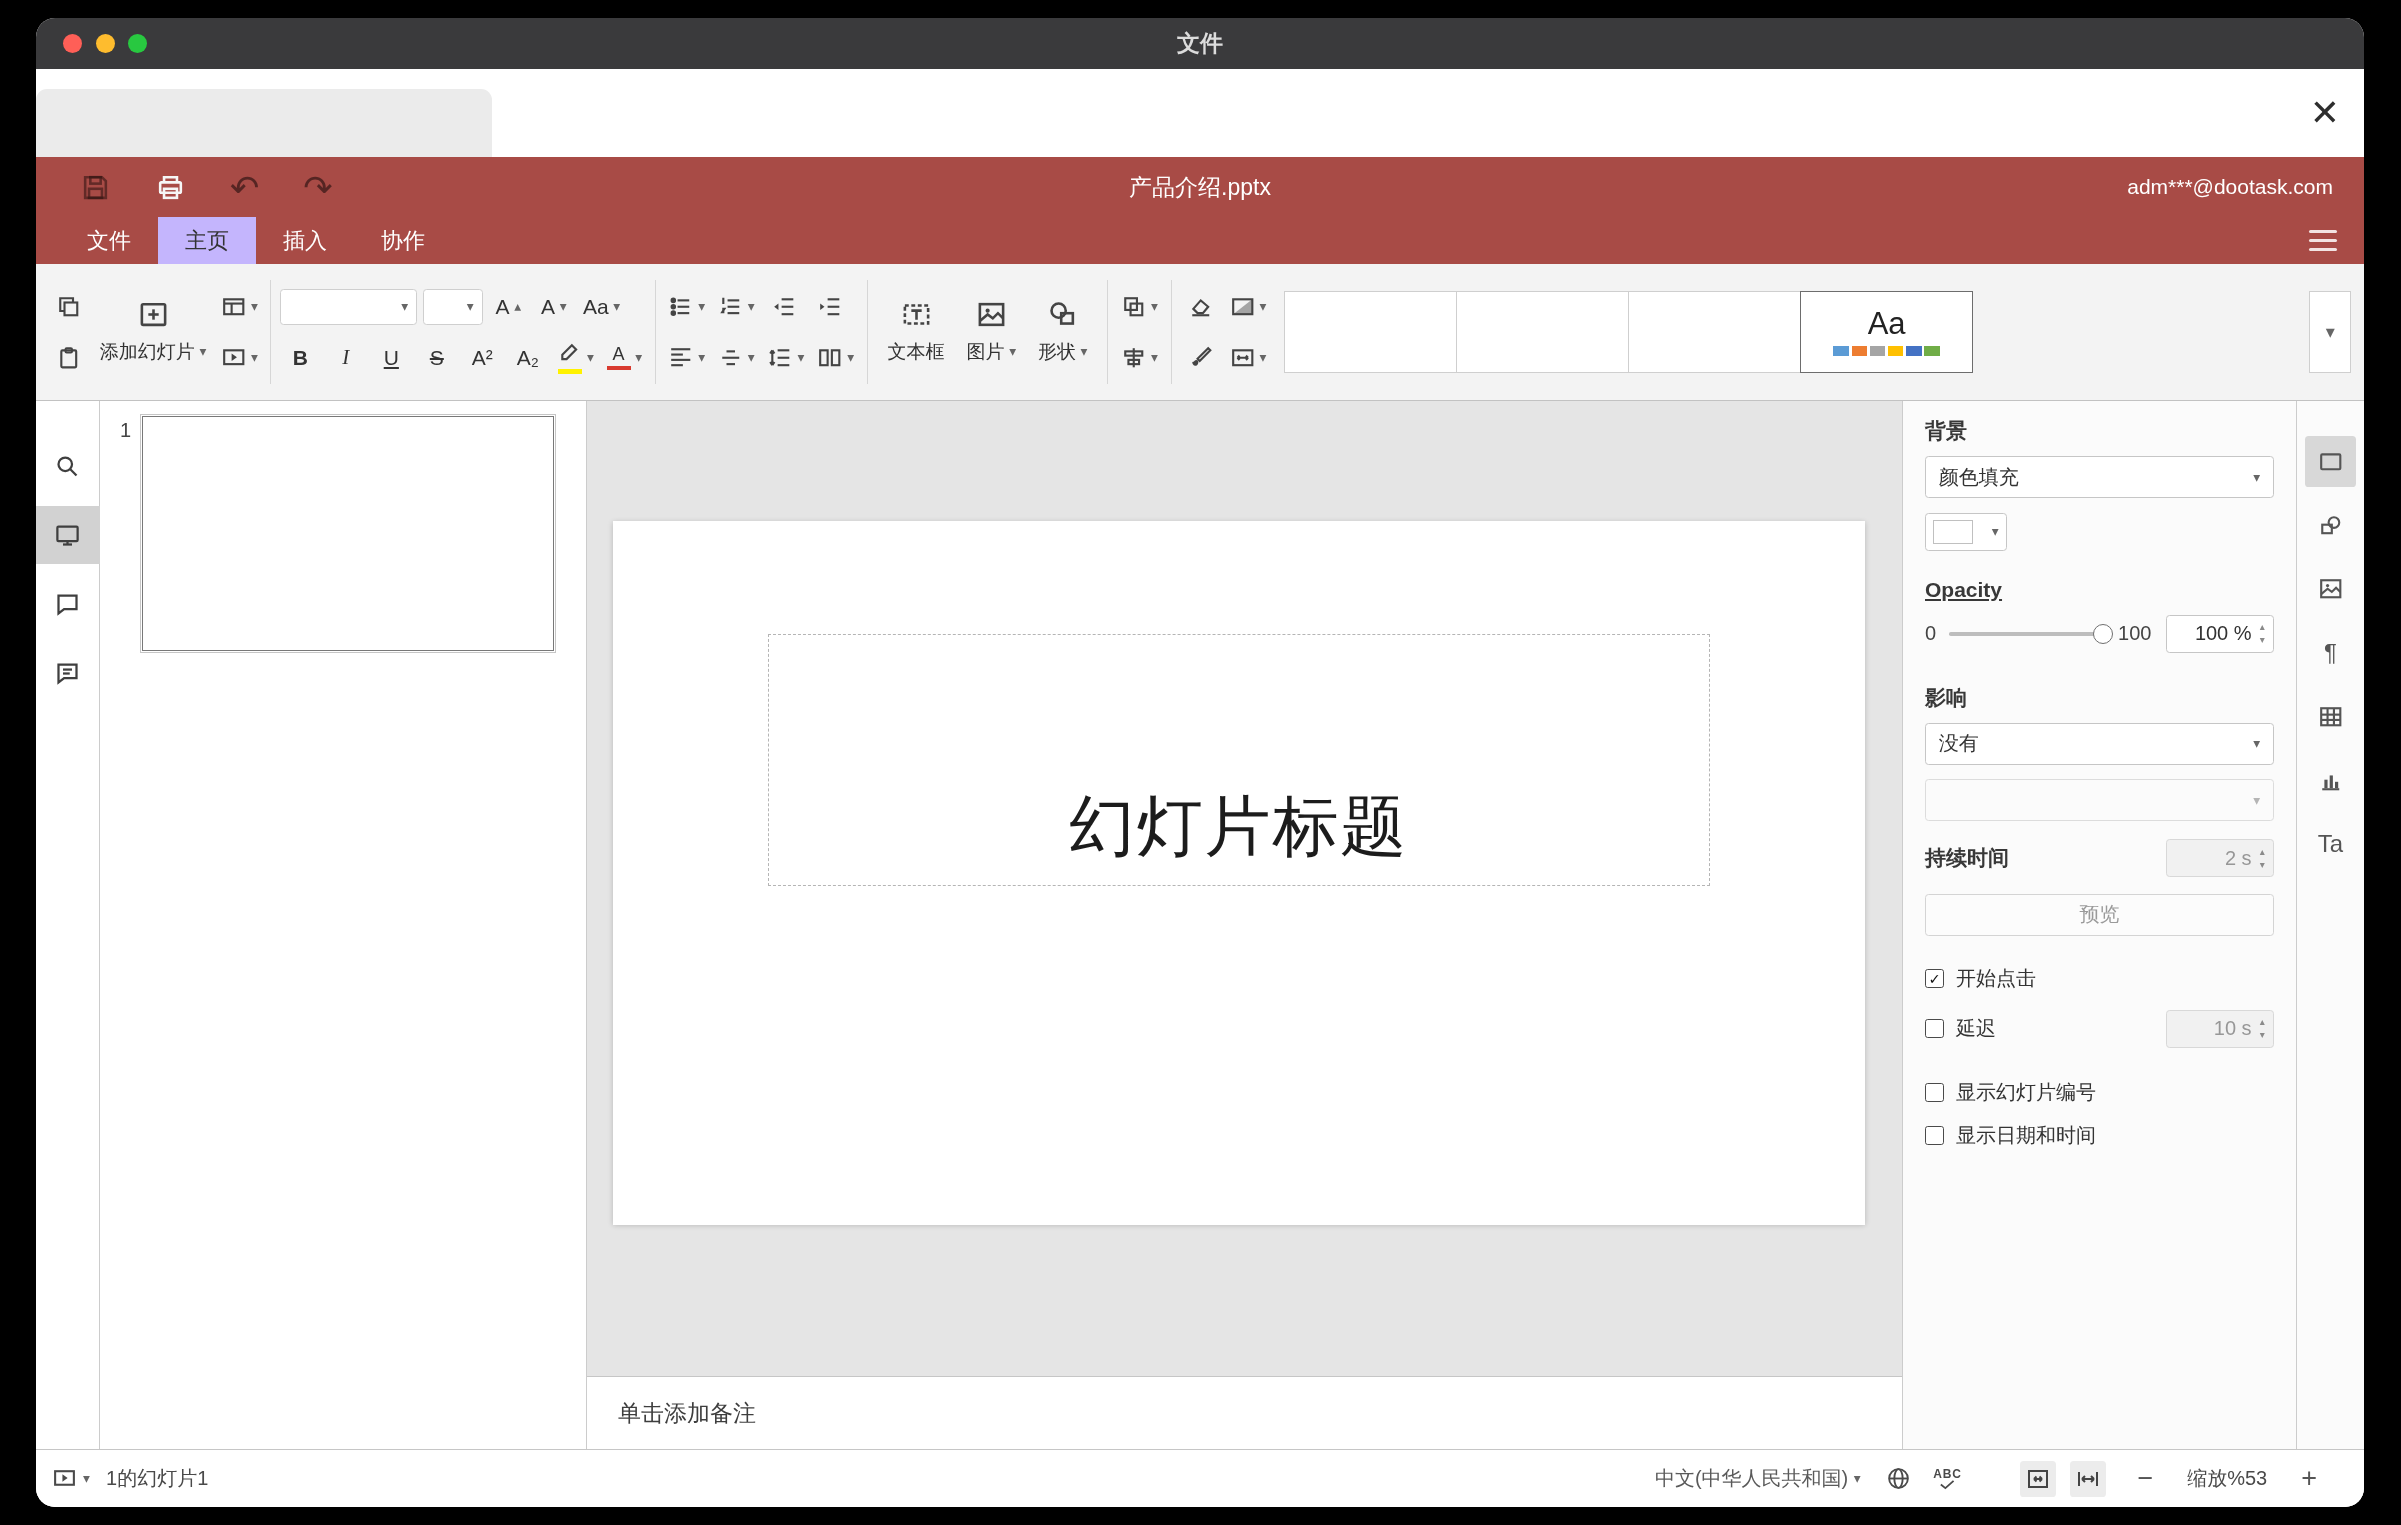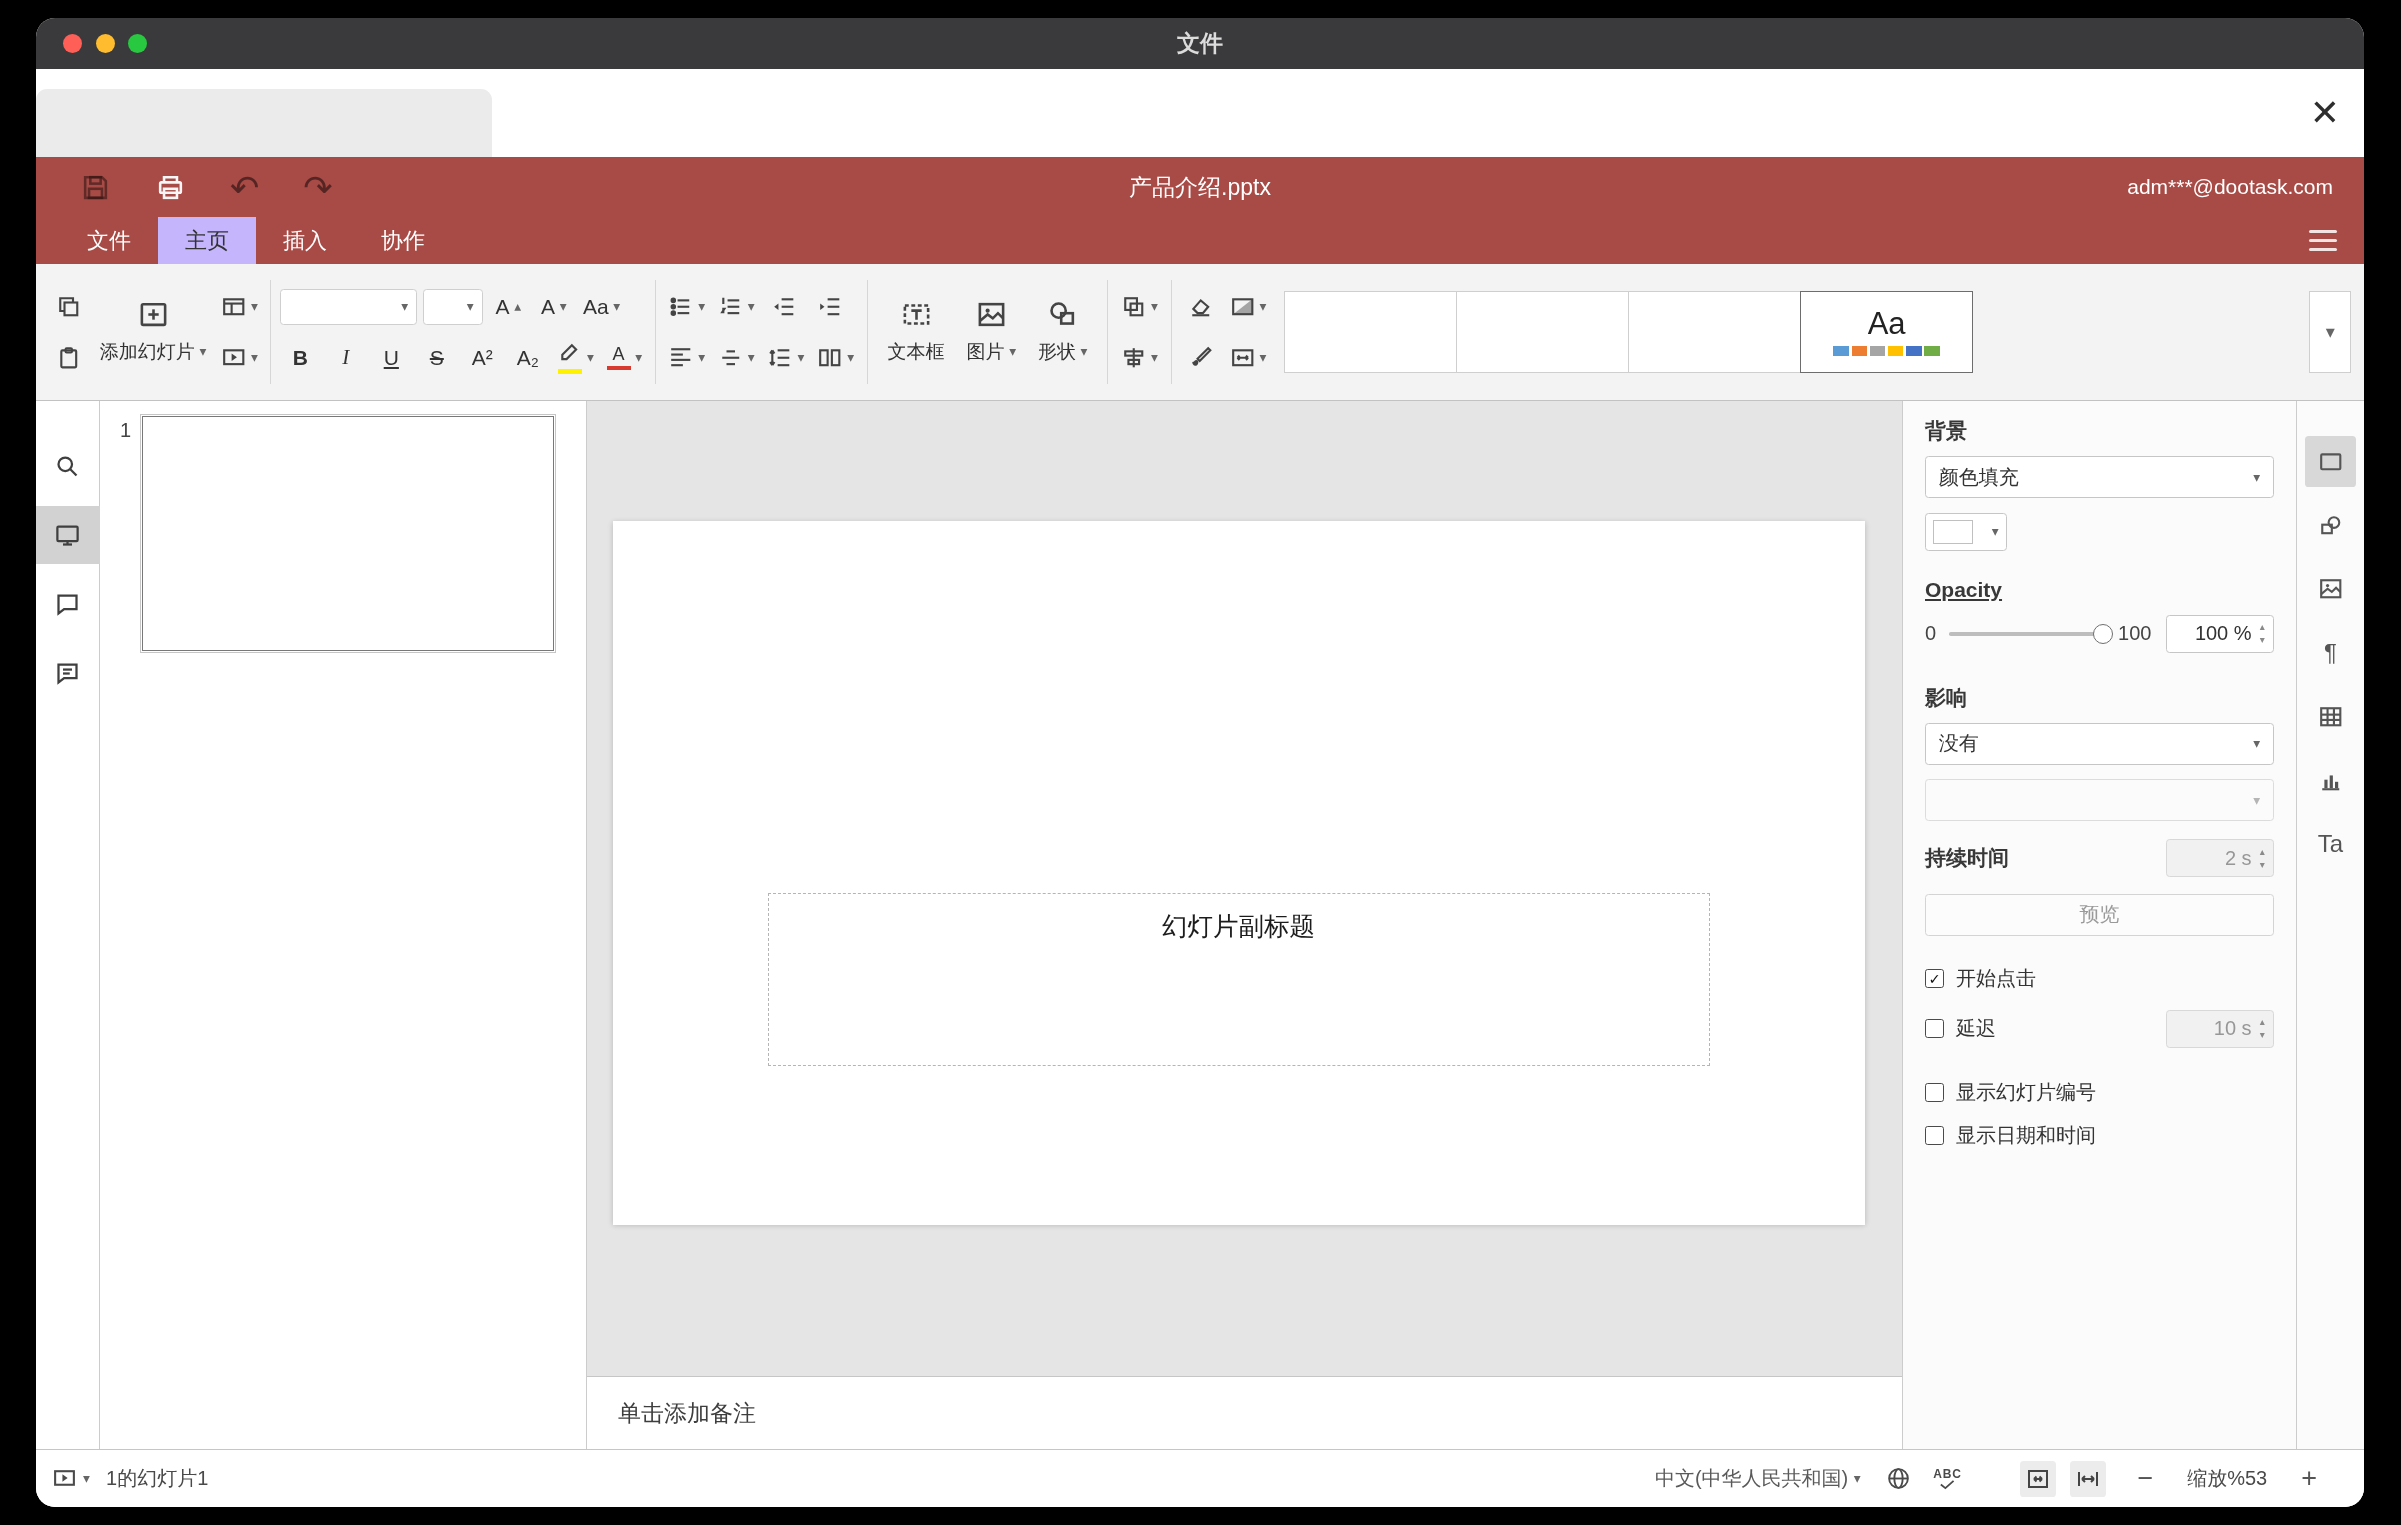--- a/index.html
+++ b/index.html
@@ -524,22 +524,22 @@
       </div>
 
       <div class="thumb-panel">
         <div class="thumb-num">1</div>
         <div class="slide-thumb"></div>
       </div>
 
       <div class="editor">
         <div class="canvas-area">
           <div class="slide">
-            <div class="ph ph-subtitle">
-              <span>幻灯片副标题</span>
+            <div class="ph ph-title">
+              <span>幻灯片标题</span>
             </div>
           </div>
         </div>
         <div class="notes">
           <span>单击添加备注</span>
         </div>
       </div>
 
       <div class="props">
         <div class="p-label" style="margin-top:16.4px;">背景</div>

